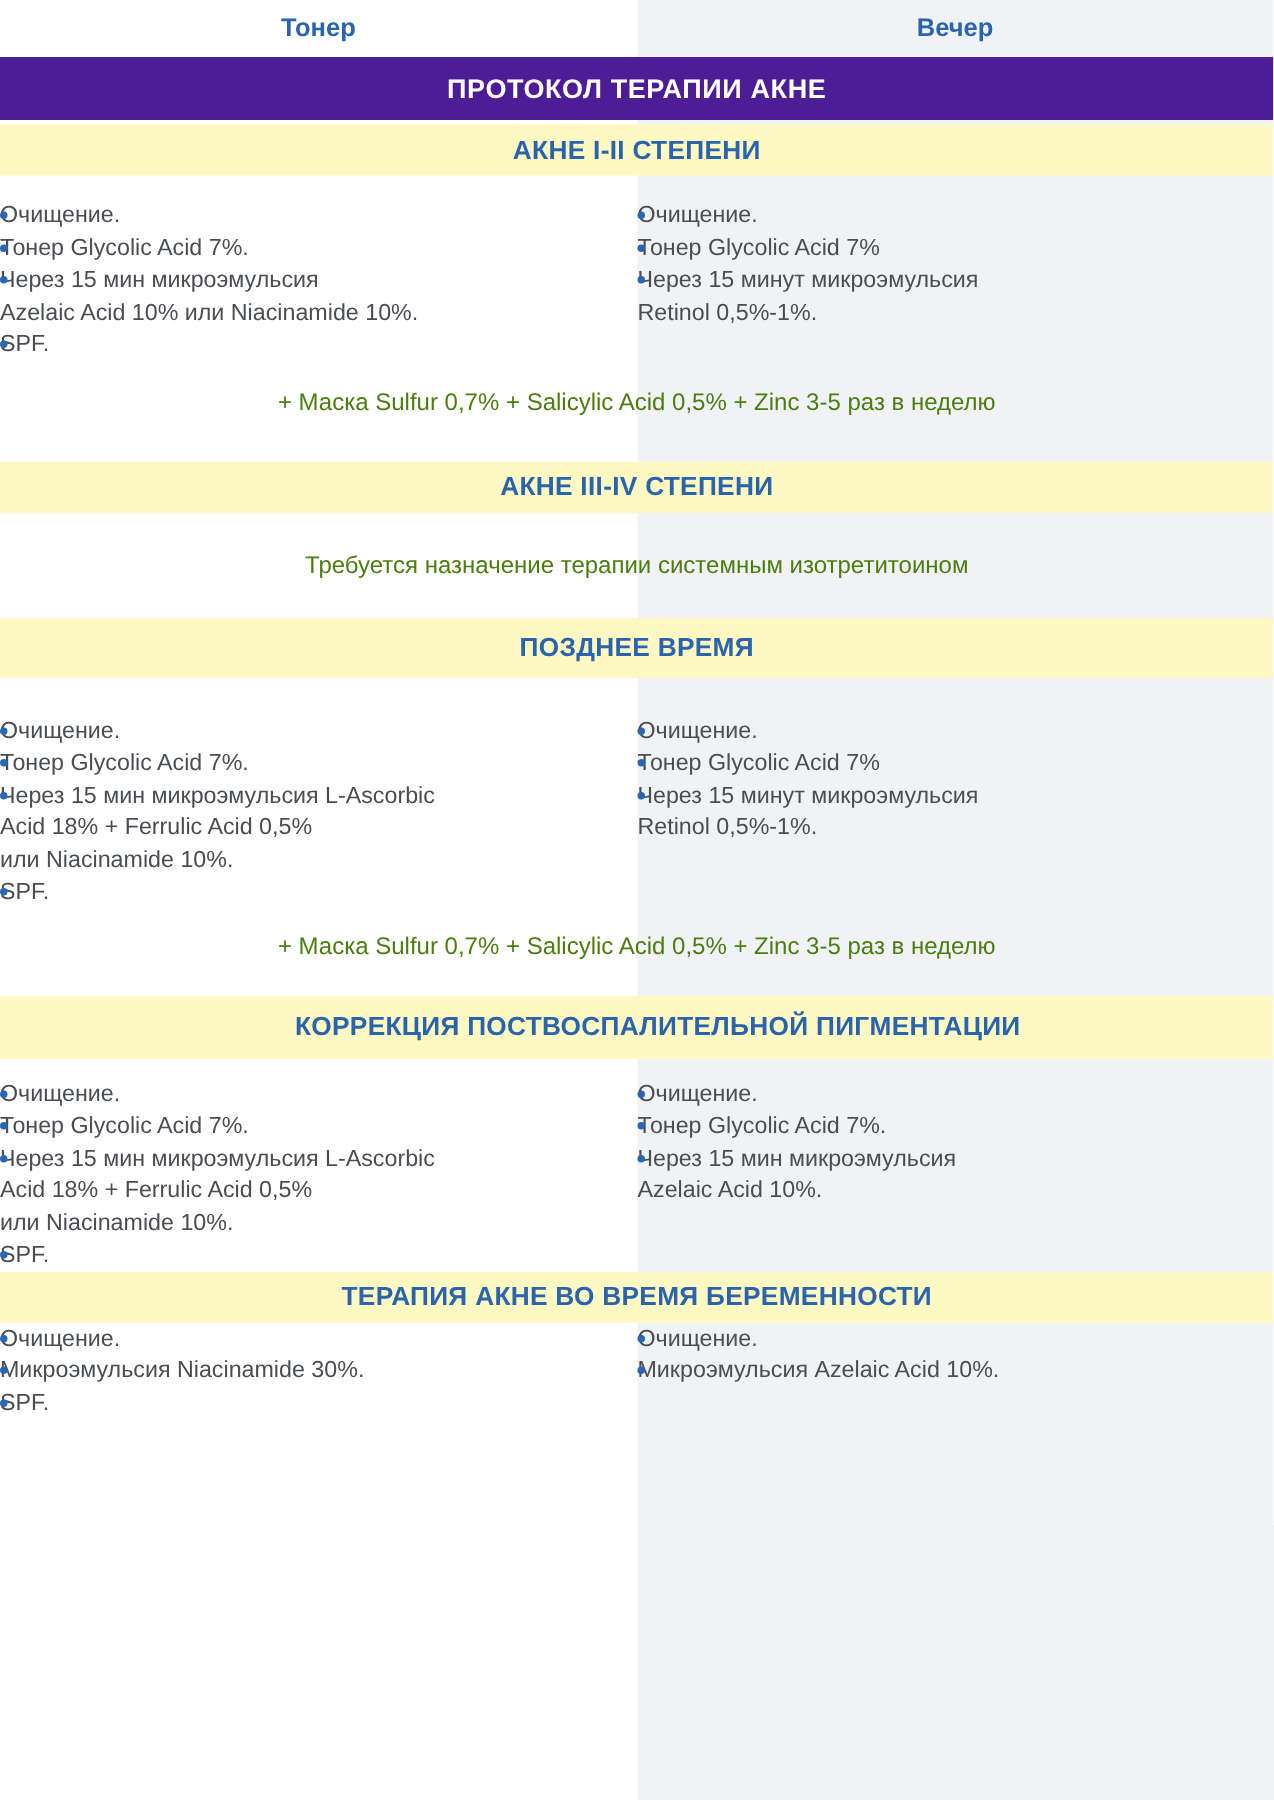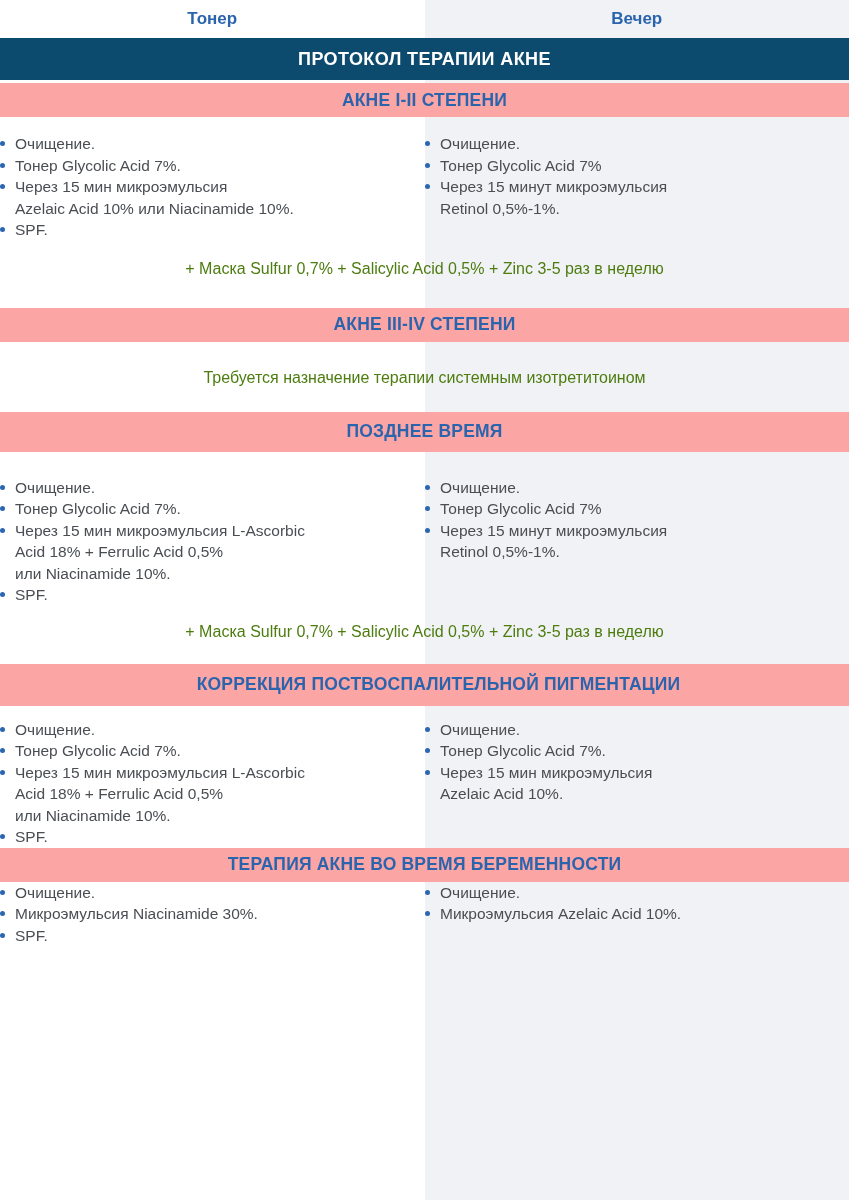--- a/index.html
+++ b/index.html
@@ -17,26 +17,26 @@
   .content { position:relative; z-index:1; }
 
   .daypart-row { display:flex; height:38px; align-items:center; }
   .daypart {
     width:50%; text-align:center;
     color:#2a64ad; font-weight:bold; font-size:17px;
   }
 
   .title-banner {
     height:42px; line-height:42px; margin-bottom:3px;
-    background:#0c4a6e; color:#ffffff;
+    background:#4c1d95; color:#ffffff;
     text-align:center; font-weight:bold; font-size:18px; letter-spacing:.4px;
   }
 
   .section-heading {
-    background:#fca5a5; color:#2a64ad;
+    background:#fef9c3; color:#2a64ad;
     display:flex; align-items:center; justify-content:center;
     font-weight:bold; font-size:17.5px; letter-spacing:.2px;
     text-align:center;
   }
   .h34 { height:34px; }
   .h40 { height:40px; }
   .h42 { height:42px; }
 
   .mt13 { margin-top:13px; }
   .mt15 { margin-top:15px; }
@@ -50,21 +50,21 @@
 
   .cols { display:flex; align-items:flex-start; }
   .col-m { width:425px; padding-left:57px; box-sizing:border-box; }
   .col-e { width:424px; padding-left:18px; box-sizing:border-box; }
 
   ul.steps {
     list-style:none; margin:0; padding:0;
     font-size:15.5px; line-height:21.5px; color:#4a4e53;
   }
   ul.steps li {
-    position:relative; padding-left:15px;
+    position:relative; 
     white-space:pre-line;
   }
   ul.steps li::before {
     content:""; position:absolute; left:0; top:8px;
     width:5px; height:5px; border-radius:50%;
     background:#2b66b0;
   }
 
   .note, .sys-text {
     text-align:center; font-size:16px; color:#4d7c0f; line-height:21px;

